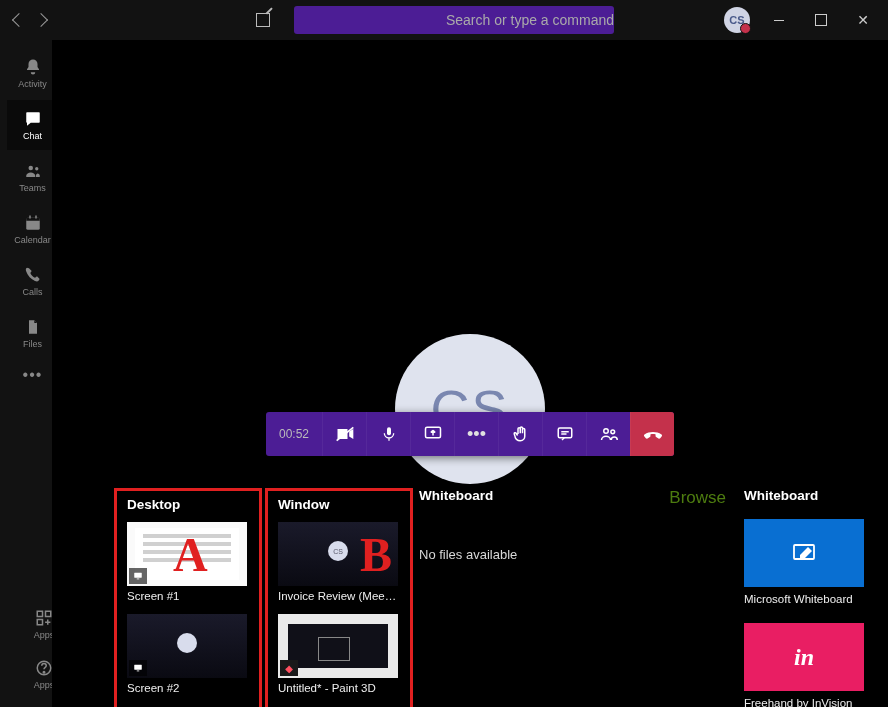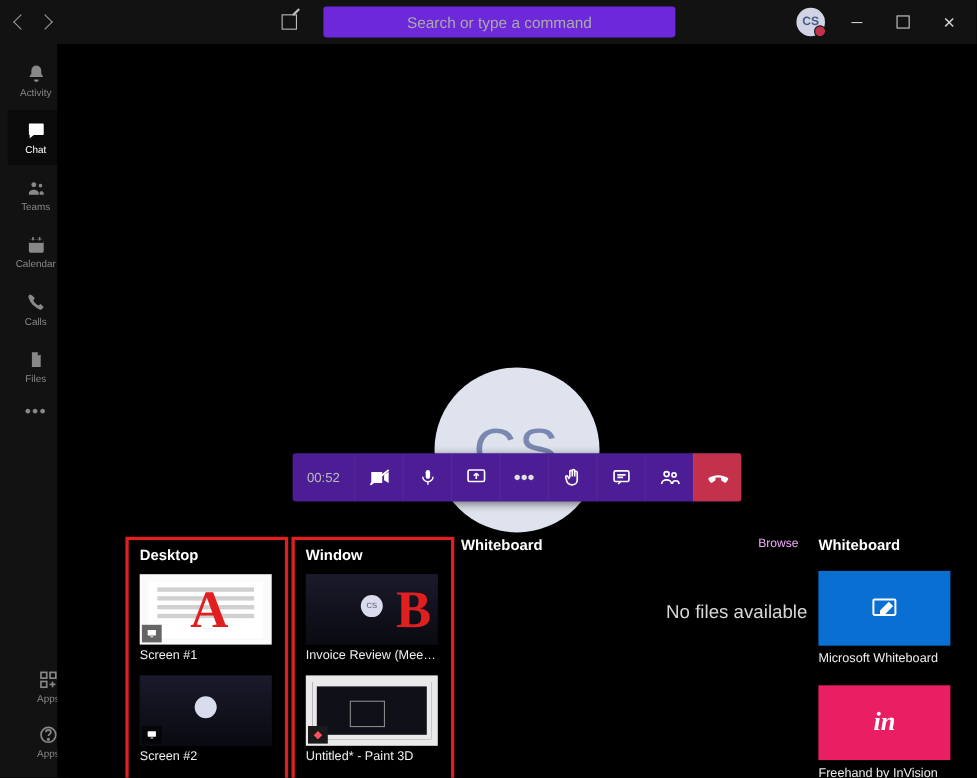--- a/index.html
+++ b/index.html
@@ -6,21 +6,21 @@
   body { width: 888px; height: 707px; background: #000; color: #fff; overflow: hidden; position: relative; }
 
   
   .title-bar { height: 40px; background: #121212; display: flex; align-items: center; padding: 0 4px; }
   .nav-arrows { display: flex; gap: 12px; padding-left: 10px; }
   .nav-arrow { width: 10px; height: 10px; border: solid #999; border-width: 0 1.5px 1.5px 0; cursor: pointer; }
   .nav-back { transform: rotate(135deg); }
   .nav-fwd  { transform: rotate(-45deg); }
   .popout   { margin-left: 210px; width: 14px; height: 14px; border: 1.5px solid #bbb; position: relative; cursor: pointer; }
   .popout::after { content:''; position:absolute; top:-4px; right:-4px; width:8px; height:1.5px; background:#bbb; transform:rotate(-45deg);}
-  .search-box { margin-left: 24px; width: 320px; height: 28px; background: #6d28d9; border-radius:3px; display:flex; align-items:center; justify-content:center; color:#aaa; font-size:14px; }
+  .search-box { margin-left: 24px; width: 320px; height: 28px; background: #4c1d95; border-radius:3px; display:flex; align-items:center; justify-content:flex-end; color:#aaa; font-size:14px; }
   .spacer { flex:1; }
   .avatar-small { width:26px; height:26px; border-radius:50%; background:#d0d4e4; color:#4a5a8a; font-size:11px; font-weight:600; display:flex; align-items:center; justify-content:center; position:relative; margin-right:8px; cursor:pointer;}
   .avatar-small::after { content:''; position:absolute; right:-1px; bottom:-1px; width:9px; height:9px; background:#c4314b; border-radius:50%; border:1.5px solid #121212;}
   .window-btns { display:flex; }
   .win-btn { width:42px; height:32px; display:flex; align-items:center; justify-content:center; cursor:pointer; color:#ccc; }
   .win-min::before { content:''; width:10px; height:1px; background:#ccc;}
   .win-max::before { content:''; width:10px; height:10px; border:1px solid #ccc;}
   .win-close { font-size:14px; }
 
   
@@ -47,28 +47,28 @@
   .cam-off svg { display:block;}
 
   
   .share-tray { position:absolute; left:62px; right:14px; top:448px; display:flex; gap:0; }
   .section { display:flex; flex-direction:column; }
   .section-title { font-size:13.5px; font-weight:700; color:#fff; margin-bottom:10px; }
   .desktop-sec { width:148px; border:3px solid #e02020; padding:6px 10px 28px 10px; }
   .window-sec  { width:148px; border:3px solid #e02020; padding:6px 10px 28px 10px; margin-left:3px;}
   .pp-sec { margin-left:6px; flex:1; }
   .wb-sec { width:130px; margin-left:10px;}
-  .browse { font-size:11px; color:#f0abfc; margin-right:8px; cursor:pointer; align-self:flex-start; margin-top:0px;}
+  .browse { font-size:17px; color:#4d7c0f; margin-right:8px; cursor:pointer; align-self:flex-start; margin-top:0px;}
   .pp-header{display:flex; justify-content:space-between; align-items:center; margin-bottom:10px;}
   .thumb-wrap { display:flex; flex-direction:column; gap:4px; margin-bottom:12px;}
   .thumb { width:120px; height:64px; background:#fafafa; position:relative; cursor:pointer;}
   .thumb.dark { background:#0b0b14;}
   .badge { position:absolute; left:2px; bottom:2px; width:18px; height:16px; background:rgba(0,0,0,.6); display:flex; align-items:center; justify-content:center;}
   .thumb-label { font-size:11.5px; color:#eee; white-space:nowrap; overflow:hidden; text-overflow:ellipsis; width:120px;}
-  .info-text { font-size:17px; color:#d8d8d8; margin-top:24px;text-align:right;}
+  .info-text { font-size:13px; color:#d8d8d8; margin-top:24px;}
   .wb-tile { width:120px; height:68px; display:flex; align-items:center; justify-content:center; cursor:pointer; margin-top:6px;}
   .wb-blue { background:#096fd2;}
   .wb-pink { background:#e91e63;}
   .wb-label { font-size:11.5px; color:#eee; margin-top:6px;}
   .annot { position:absolute; font-size:48px; font-weight:700; color:#e02020; pointer-events:none; font-family: 'Times New Roman', serif;}
 
   
   .mini-doc { position:absolute; inset:6px 8px; background:#fff;}
   .mini-doc::before{content:''; position:absolute; top:6px; left:8px; right:8px; height:4px; background:#d0d0d0; box-shadow:0 8px 0 #d0d0d0, 0 16px 0 #d0d0d0, 0 24px 0 #d0d0d0;}
   .mini-dark-app{position:absolute; inset:0; background:linear-gradient(#1a1a2a,#0a0a12);}

